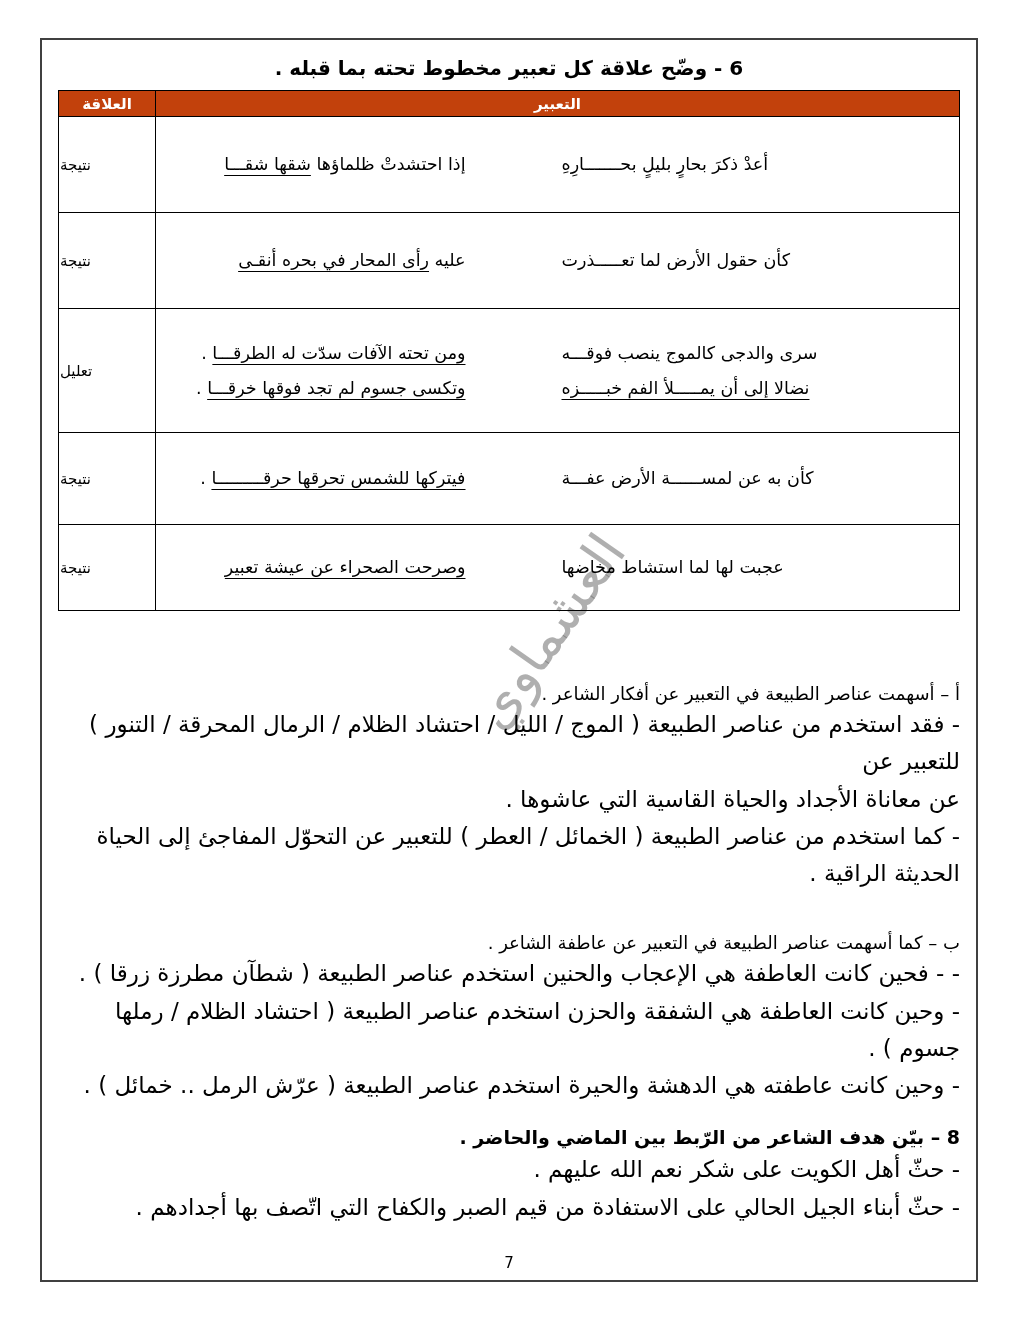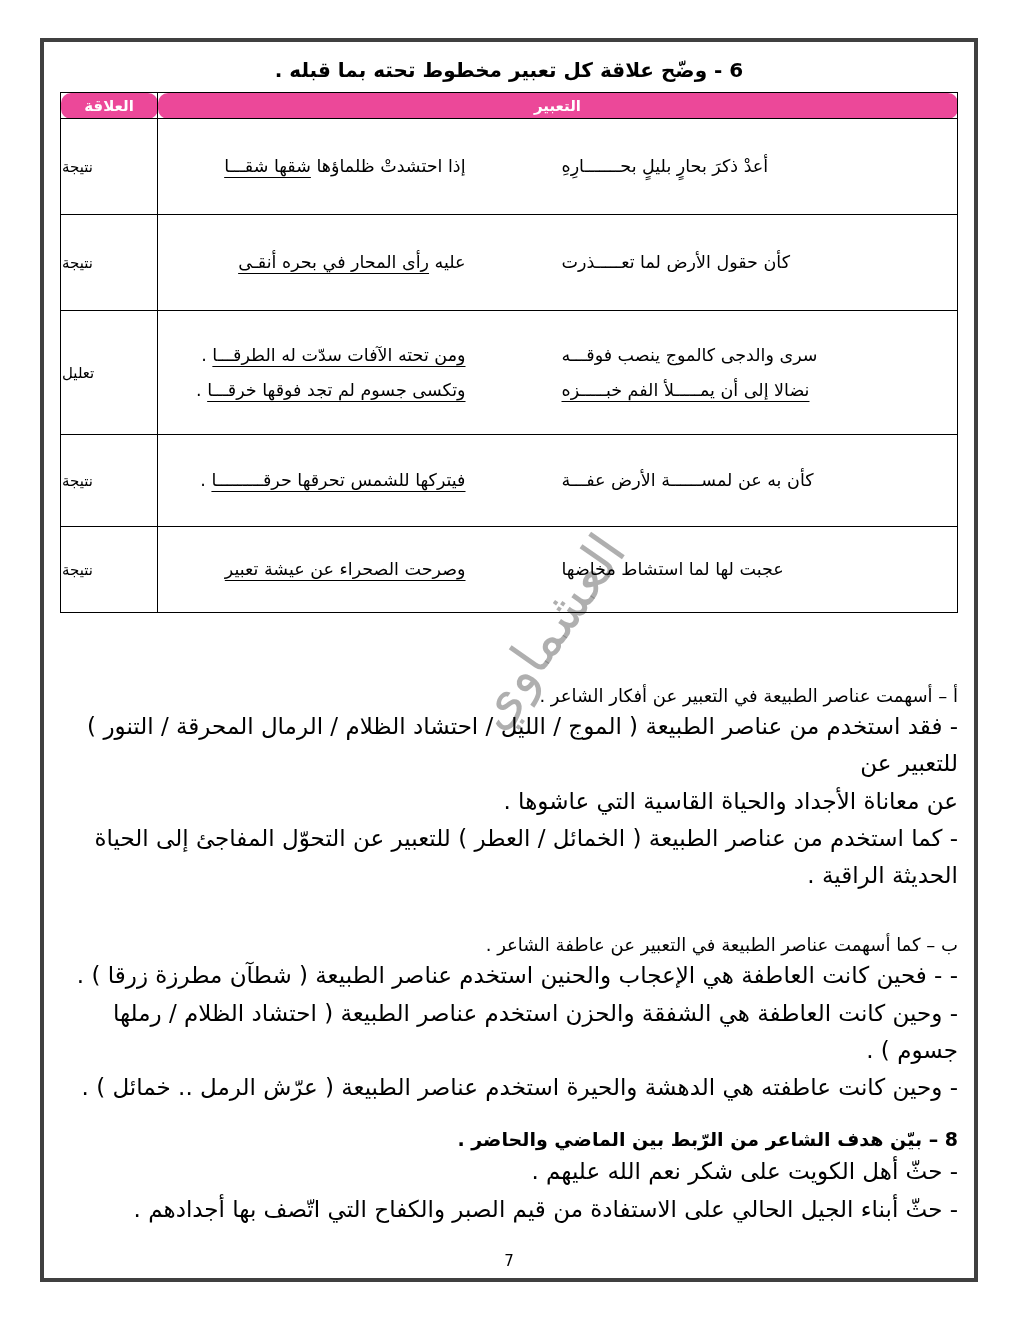--- a/index.html
+++ b/index.html
@@ -3,35 +3,35 @@
 <meta charset="utf-8">
 <style>
   html,body { margin:0; padding:0; background:#e8e8e8; }
   .page {
     position:relative; width:1020px; height:1320px; margin:0 auto;
     background:#ffffff; overflow:hidden;
     font-family:"DejaVu Sans", sans-serif; color:#000;
   }
   .page-frame {
     position:absolute; left:40px; top:38px; width:938px; height:1244px;
-    border:4px solid #404040; box-sizing:border-box;
+    border:2px solid #404040; box-sizing:border-box;
     padding:12px 16px; direction:rtl;
   }
   .q6-title {
     text-align:center; font-weight:700; font-size:20px; margin:4px 0 10px 0;
   }
   table.q6-table {
     width:100%; border-collapse:collapse; table-layout:fixed;
   }
   table.q6-table th, table.q6-table td {
     border:1px solid #000; box-sizing:border-box;
   }
   th.hdr {
-    background:#ec4899; color:#fff; font-weight:700; font-size:15px;
-    height:26px; text-align:center; padding:1px 6px;border-radius:10px;
+    background:#c2410c; color:#fff; font-weight:700; font-size:15px;
+    height:26px; text-align:center; padding:1px 6px;
   }
   col.col-expr { width:auto; }
   col.col-rel  { width:97px; }
   td.rel-cell {
     text-align:left; font-weight:400; font-size:15px; vertical-align:middle;
   }
   td.expr-cell { padding:6px 0; vertical-align:middle; }
   .verse { display:flex; font-size:17.5px; line-height:1.95; }
   .hem-r { width:50%; box-sizing:border-box; padding-left:4px; padding-right:8px; text-align:left; }
   .hem-l { width:50%; box-sizing:border-box; padding-right:92px; text-align:right; }

